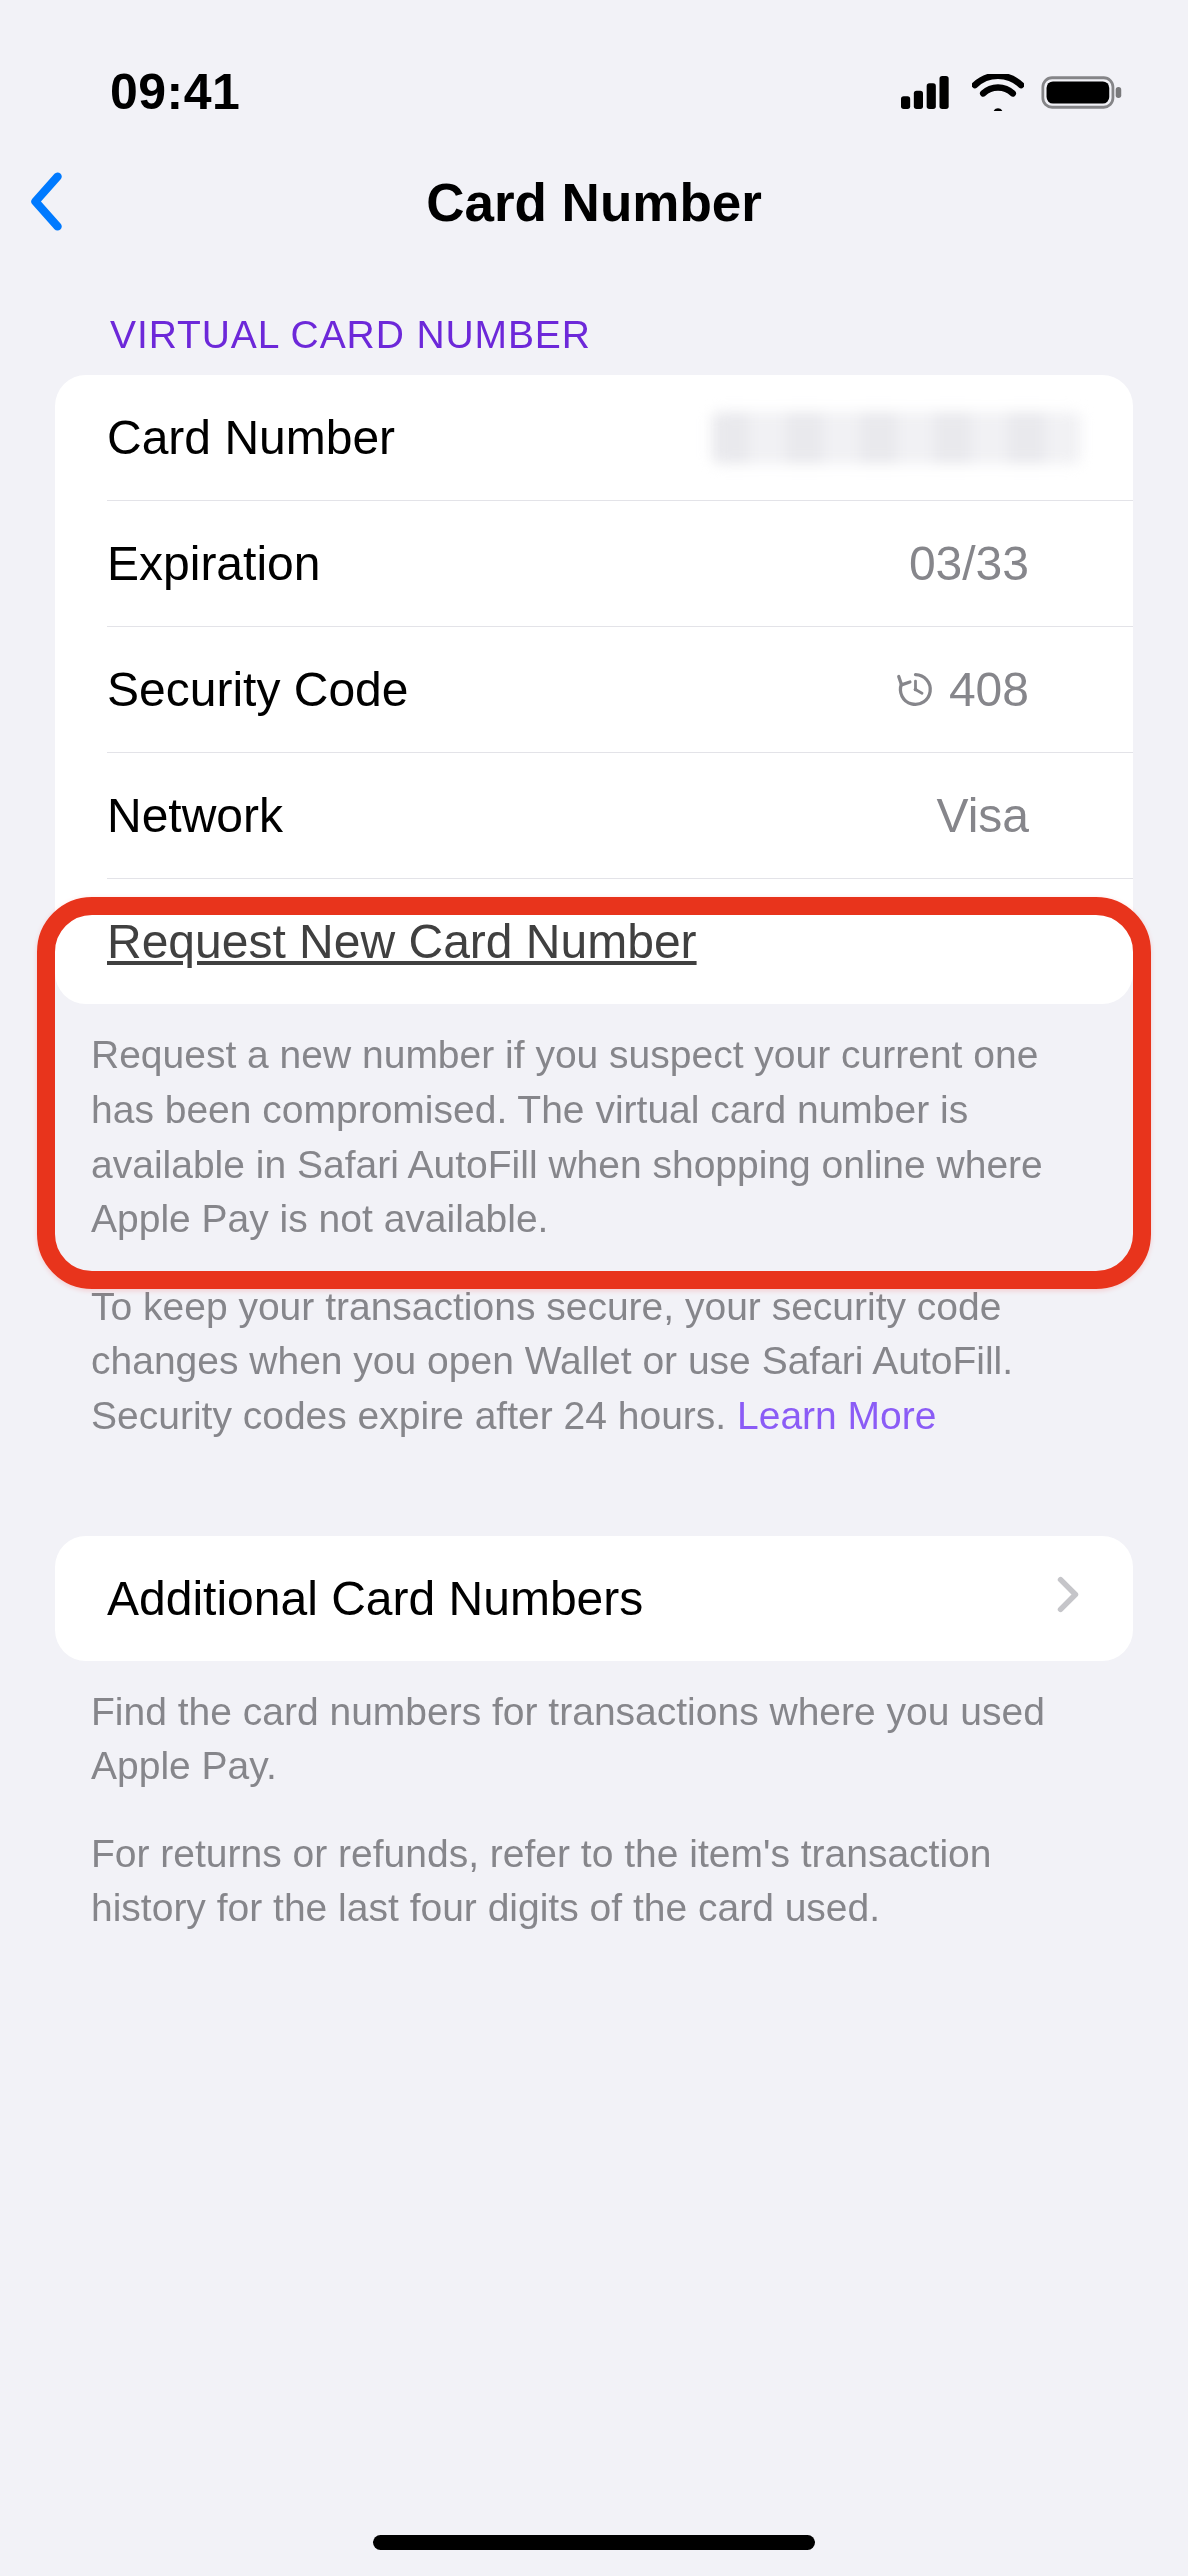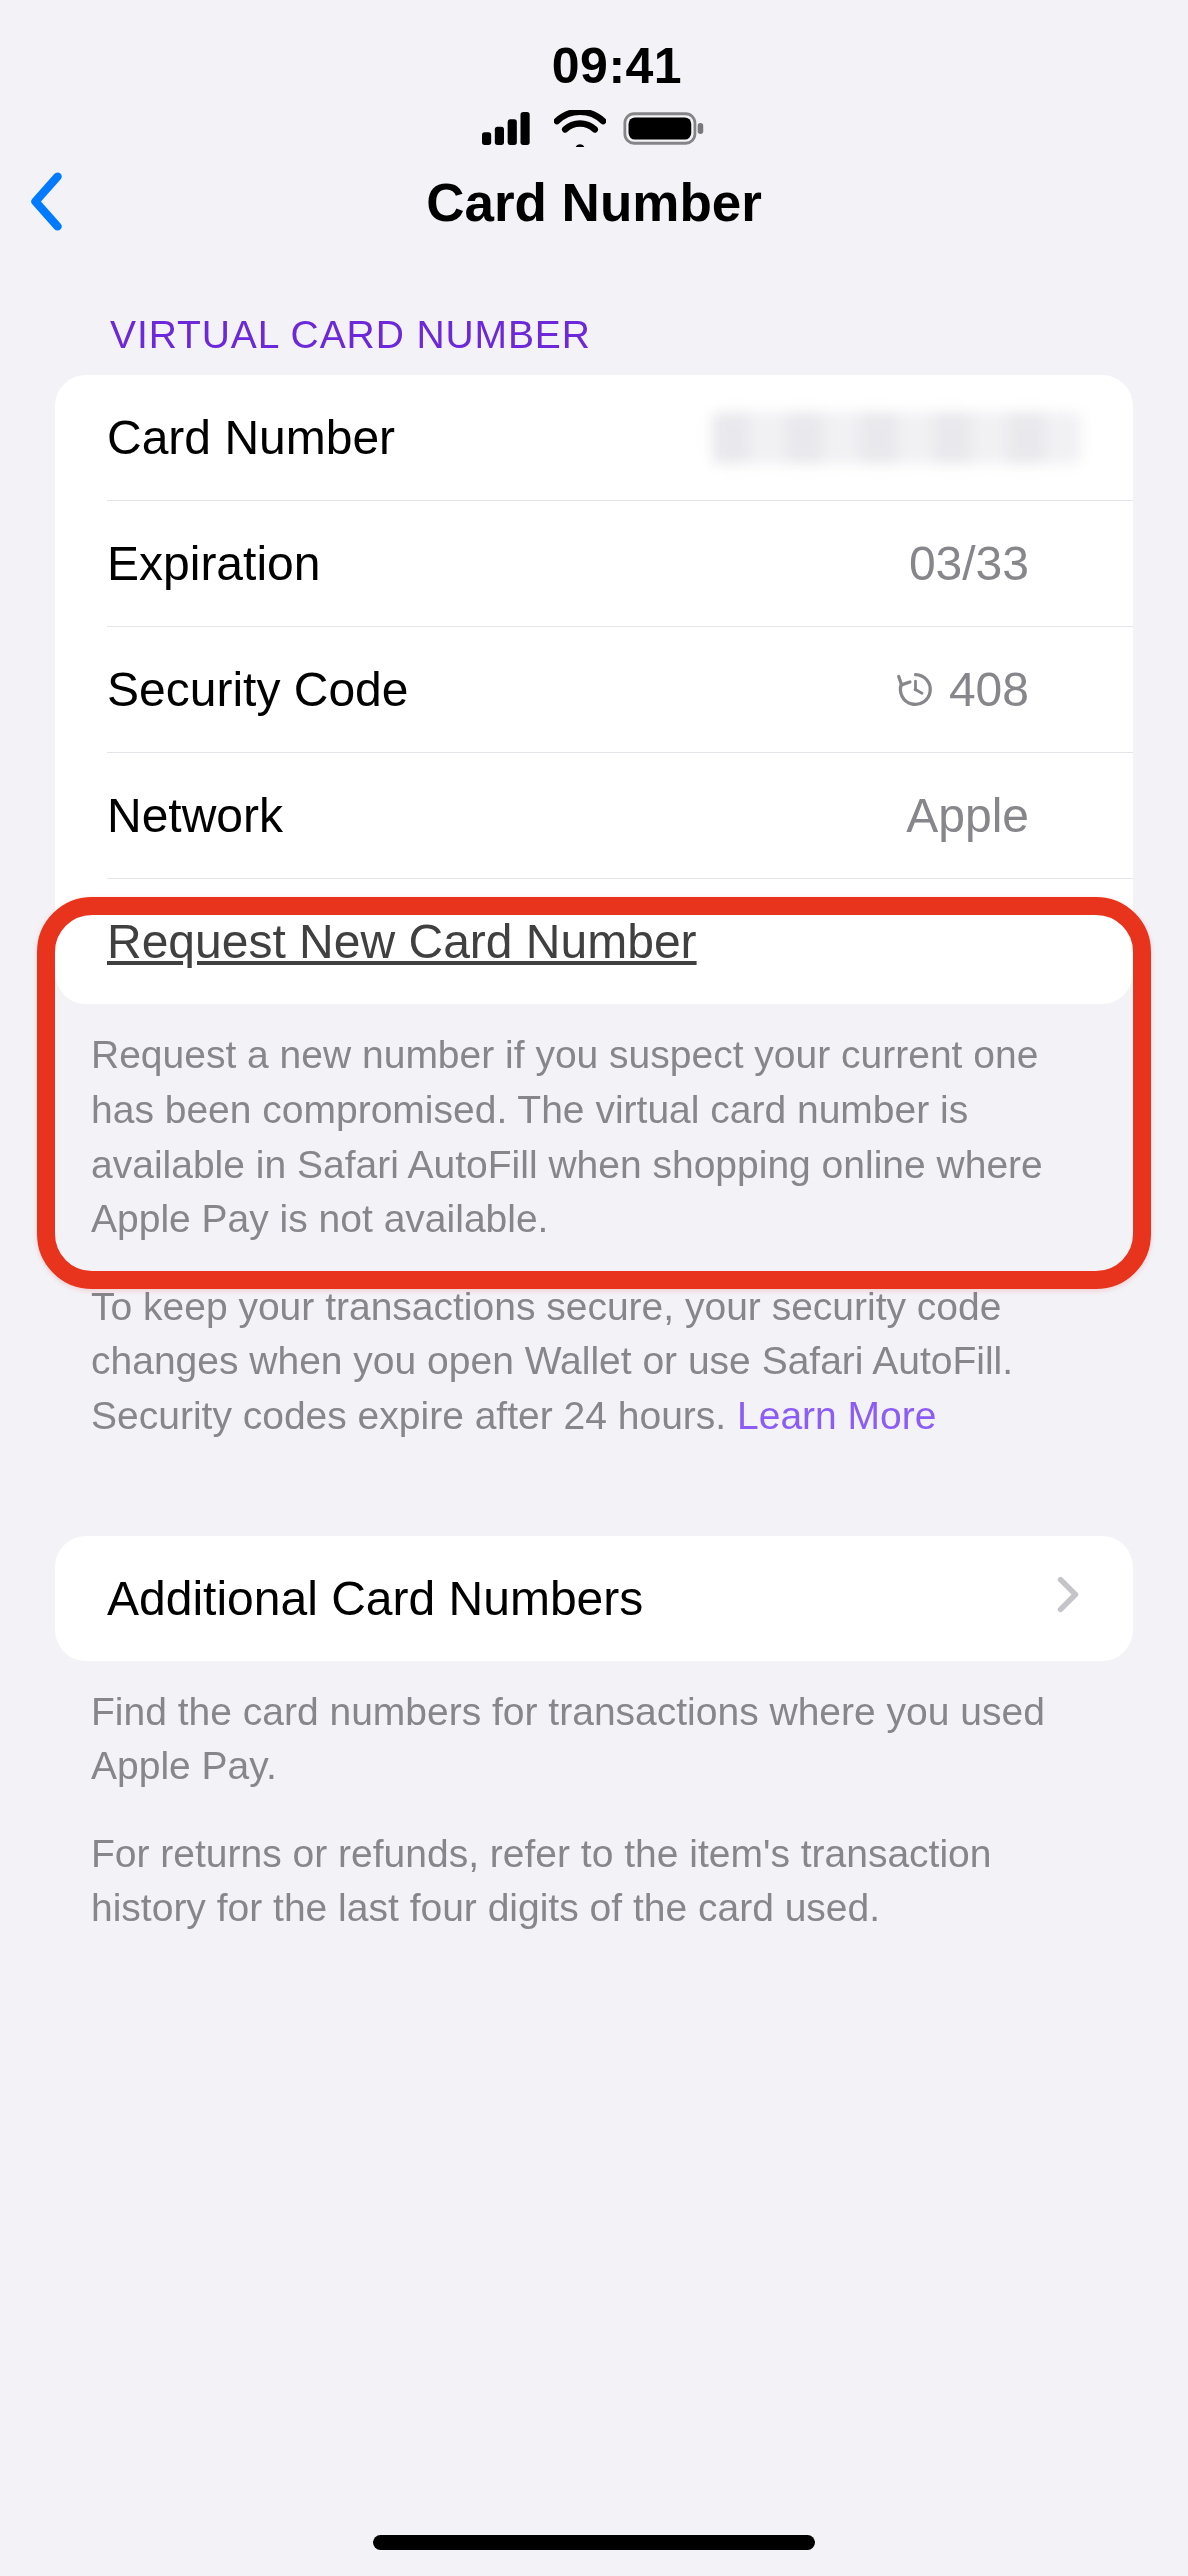--- a/index.html
+++ b/index.html
@@ -17,21 +17,20 @@
       overflow: hidden;
       position: relative;
     }
     
     .status-bar {
       display: flex;
       justify-content: space-between;
       align-items: center;
       padding: 37px 64px 0 64px;
       height: 147px;
-      flex-direction: column;
     }
     .status-time {
       font-size: 50px;
       font-weight: 600;
       letter-spacing: 0.5px;
       margin-left: 46px;
     }
     .status-icons {
       display: flex;
       align-items: center;
@@ -216,21 +215,21 @@
             <line x1="22" y1="22" x2="22" y2="13" stroke="#86868b" stroke-width="3" stroke-linecap="round"></line>
             <line x1="22" y1="22" x2="29" y2="26" stroke="#86868b" stroke-width="3" stroke-linecap="round"></line>
           </svg>
         </span>
         <span>408</span>
       </span>
     </div>
 
     <div class="row">
       <span class="row-label">Network</span>
-      <span class="row-value" style="padding-right:52px">Apple</span>
+      <span class="row-value" style="padding-right:52px">Visa</span>
     </div>
 
     <div class="row">
       <span class="link-row">Request New Card Number</span>
     </div>
 
   </div>
 
   <div class="footer-text">Request a new number if you suspect your current one has been compromised. The virtual card number is available in Safari AutoFill when shopping online where Apple Pay is not available.</div>
 

